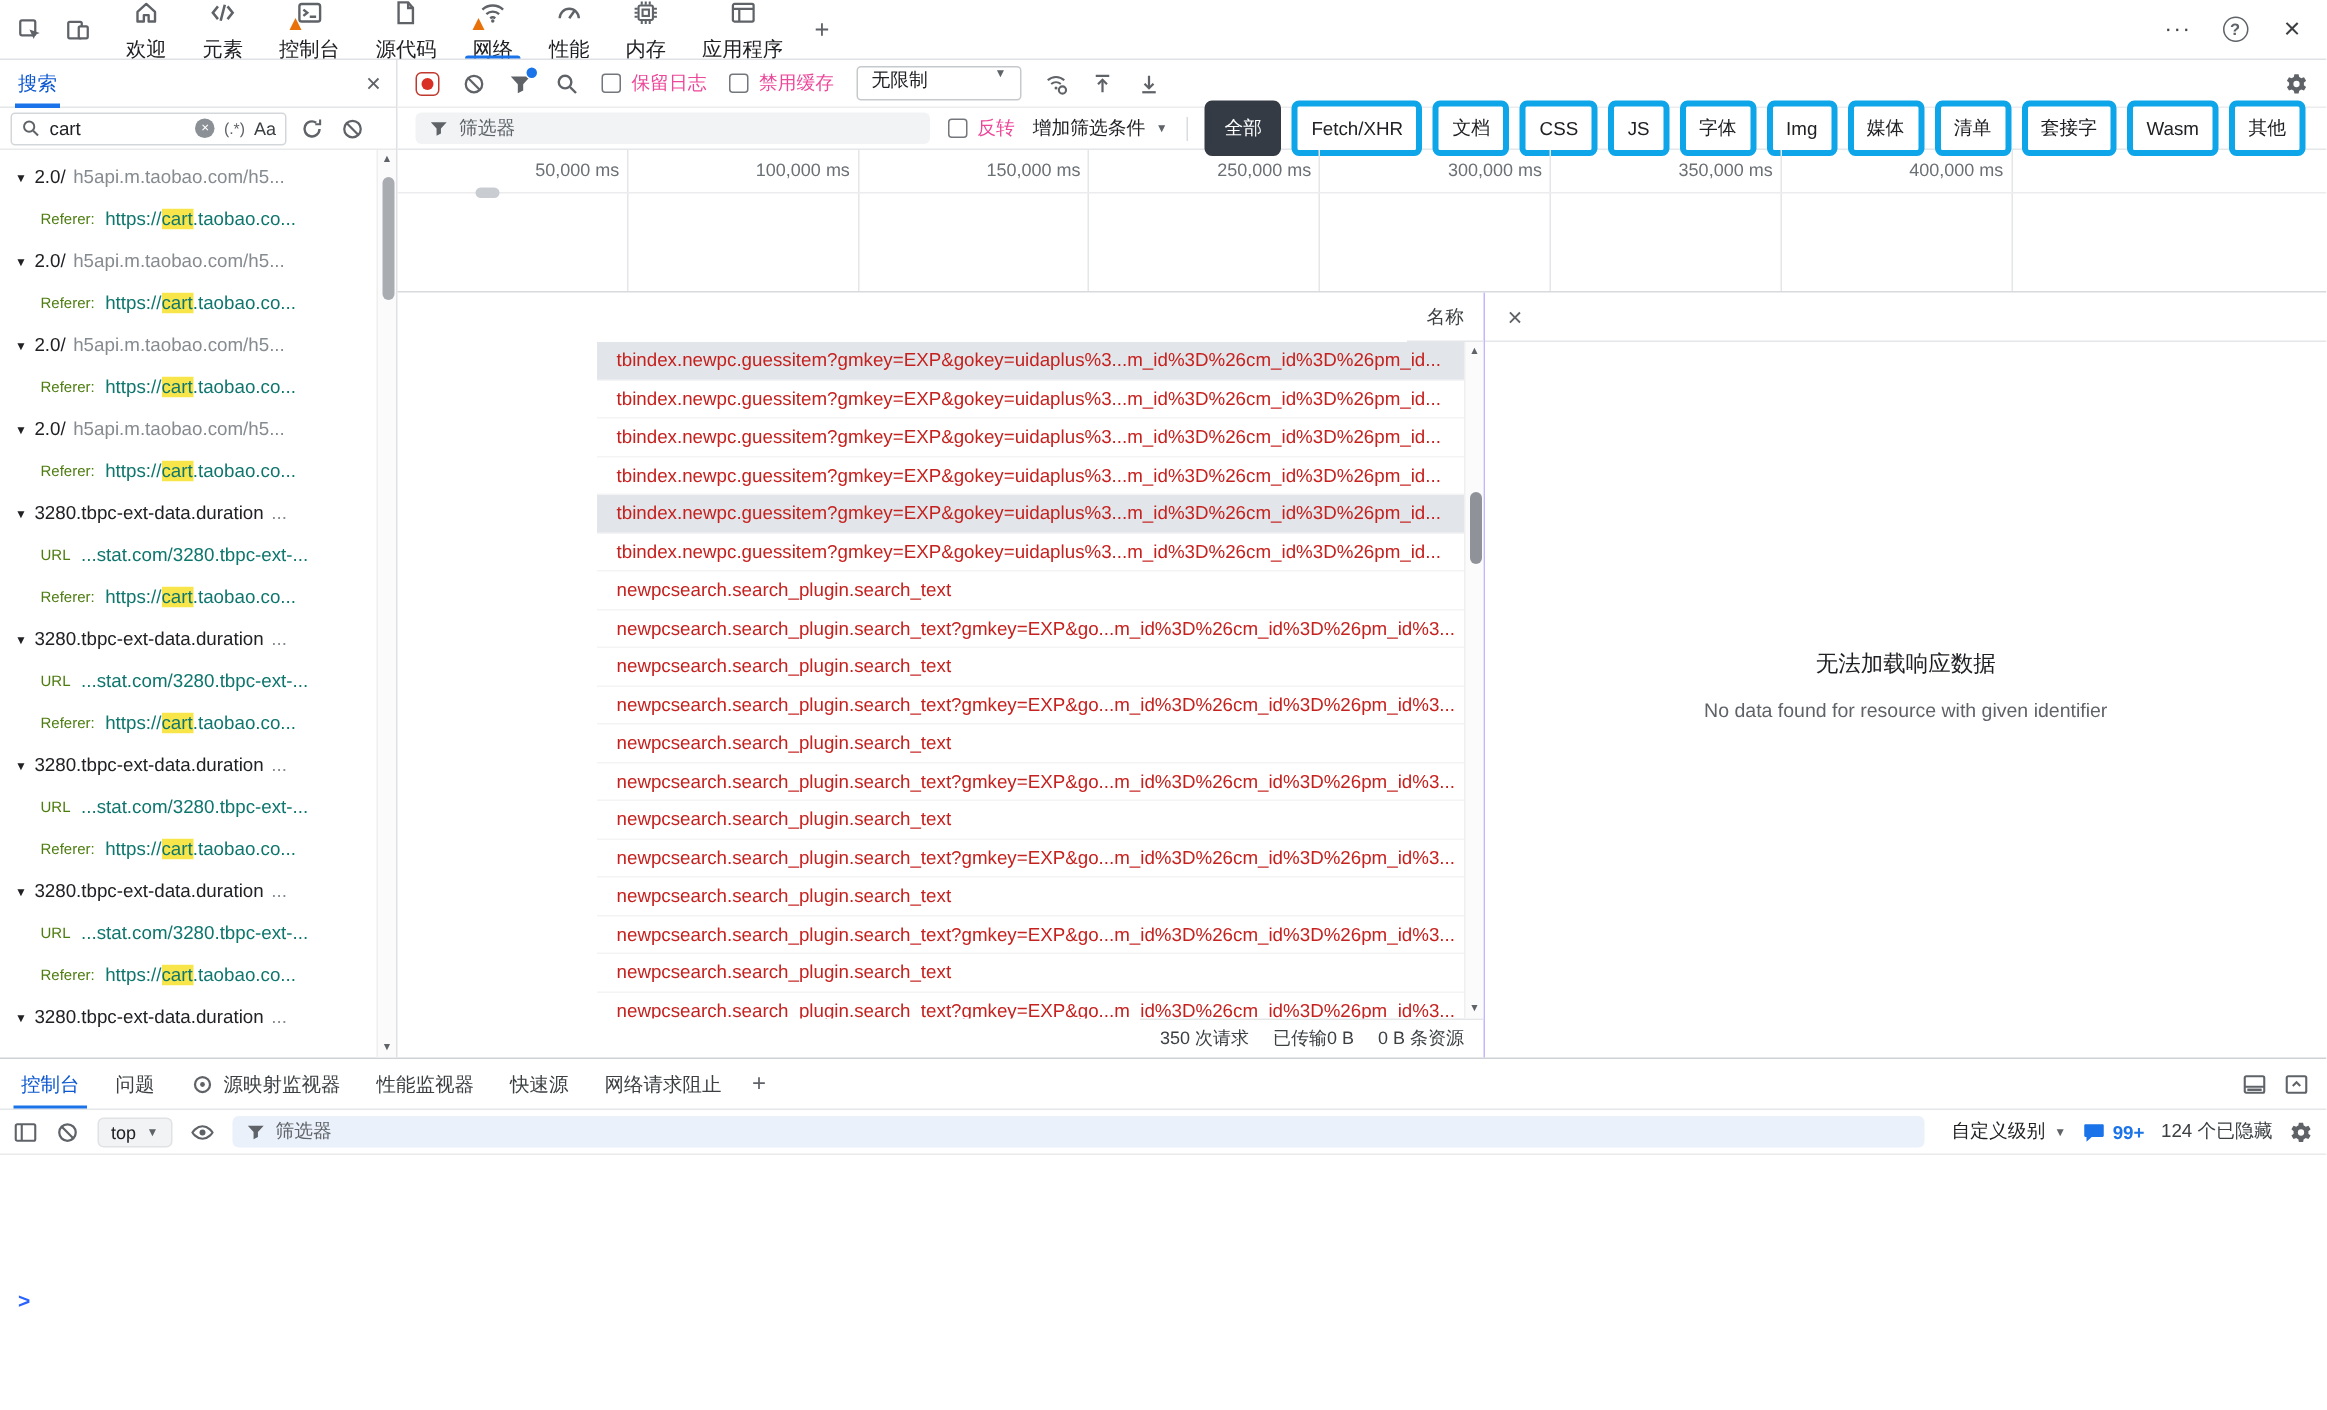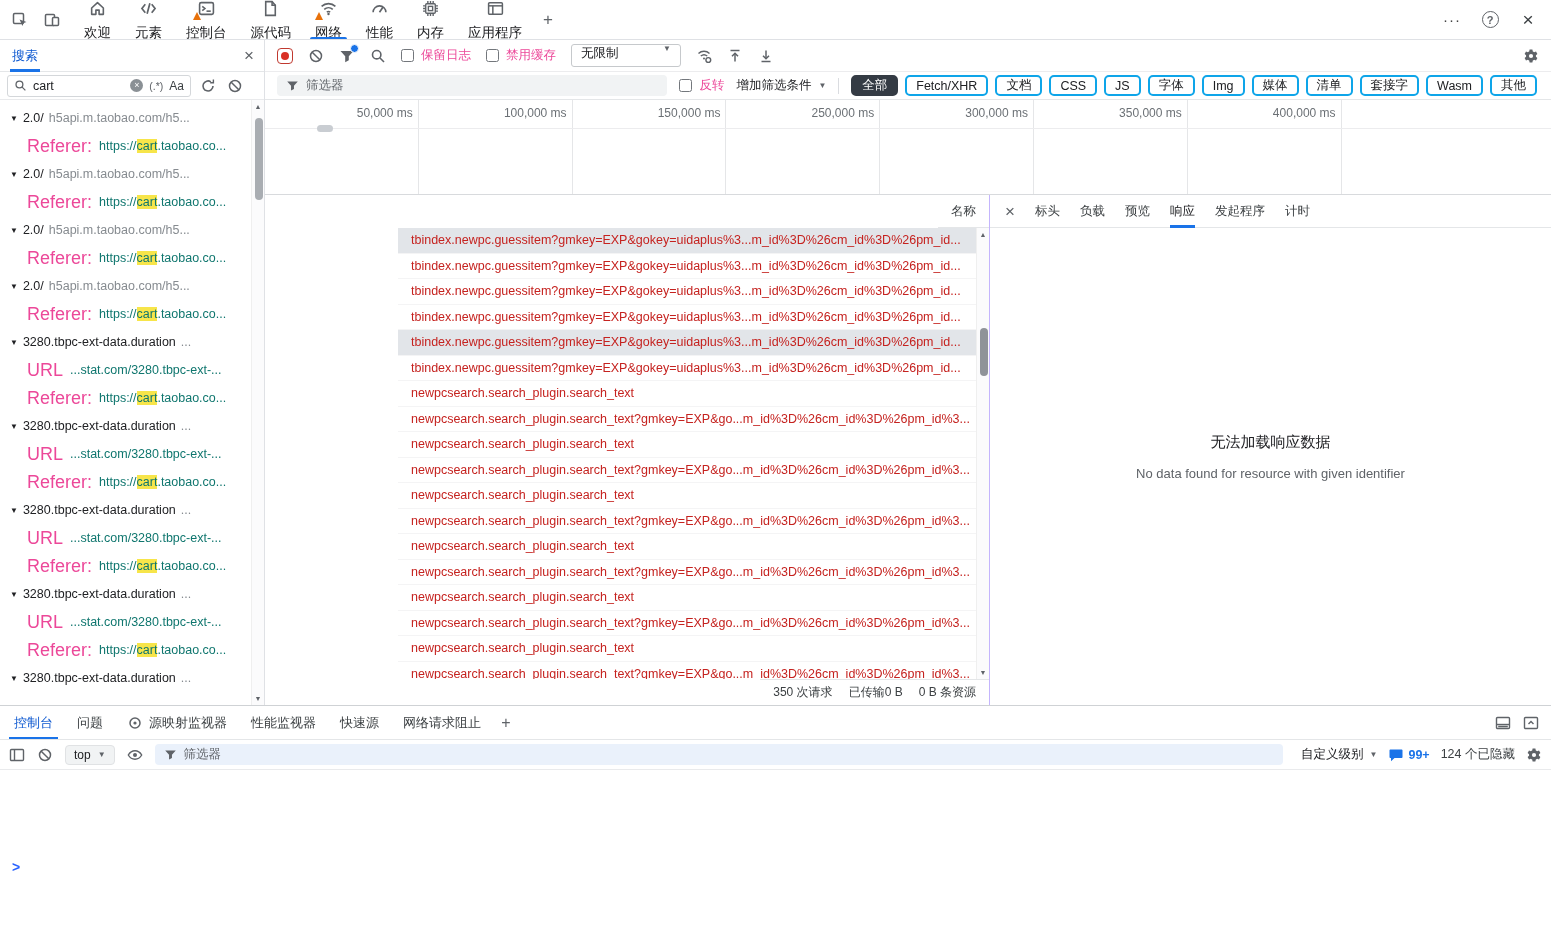--- a/index.html
+++ b/index.html
@@ -46,21 +46,21 @@
 .regex-btn{color:#5f6368;font-size:10.5px;}
 .case-btn{color:#3c4043;font-size:12px;}
 .sb-iconbtn{width:20px;height:20px;display:flex;align-items:center;justify-content:center;color:var(--icon);}
 .sb-results{flex:1;min-height:0;overflow:hidden;position:relative;padding:4px 0 0 0;}
 .sb-results-list{padding-right:13px;}
 .sr-file{height:28px;display:flex;align-items:center;gap:5px;padding:0 4px 0 10px;white-space:nowrap;overflow:hidden;}
 .sr-tri{font-size:8px;color:#202124;flex:none;}
 .sr-name{font-size:12.5px;color:#202124;flex:none;}
 .sr-path{font-size:12.5px;color:#868b90;overflow:hidden;text-overflow:ellipsis;min-width:0;}
 .sr-match{height:28px;display:flex;align-items:center;gap:7px;padding-left:27px;white-space:nowrap;overflow:hidden;}
-.sr-label{font-size:18px;color:#ec4899;flex:none;}
+.sr-label{font-size:10px;color:#4d7c0f;flex:none;}
 .sr-value{font-size:12.5px;color:#0f766e;overflow:hidden;min-width:0;}
 .hl{background:var(--highlight);}
 .vscrollbar{position:absolute;top:0;right:0;bottom:0;width:13px;background:#fbfbfc;border-left:1px solid #efefef;}
 .vs-arrow{position:absolute;left:0;right:0;text-align:center;font-size:7px;color:#5f6368;}
 .vs-arrow.up{top:3px;}
 .vs-arrow.down{bottom:3px;}
 .vthumb{position:absolute;left:2.5px;width:8px;border-radius:4px;background:#a9adb2;}
 .sb-status{height:24px;border-top:1px solid #e4e6e8;display:flex;align-items:center;gap:12px;padding:0 9px;font-size:12px;color:#202124;white-space:nowrap;overflow:hidden;}
 
 
@@ -74,21 +74,21 @@
 .cb{width:13px;height:13px;border:1.5px solid #73777c;border-radius:2.5px;background:#fff;flex:none;}
 .select{display:flex;justify-content:space-between;gap:10px;border:1px solid #c6c9cc;border-radius:3px;height:23px;padding:0 9px;font-size:12.5px;min-width:110px;background:#fff;font-family:Liberation Serif, serif;}
 .tb1-gear{margin-left:auto;}
 
 .net-tb2{height:28px;display:flex;align-items:center;gap:12px;padding:0 12px;border-bottom:1px solid #e4e6e8;}
 .filter-box{display:flex;align-items:center;gap:7px;height:21px;background:#f1f3f4;border-radius:4px;padding:0 9px;width:438px;color:#5f6368;font-size:12.5px;}
 .filter-box .svgicon{width:13px;height:13px;}
 .morefilters{display:flex;align-items:center;gap:7px;font-size:12.5px;white-space:nowrap;}
 .vdiv{width:1px;height:16px;background:#dadce0;}
 .chips{display:flex;align-items:center;gap:7px;margin-left:auto;padding-right:2px;}
-.chip{height:21px;padding:0 9px;border:2px solid #0ea5e9;border-radius:5px;display:flex;align-items:center;font-size:12.5px;background:#fff;white-space:nowrap;}
+.chip{height:37px;padding:0 9px;border:4px solid #0ea5e9;border-radius:5px;display:flex;align-items:center;font-size:12.5px;background:#fff;white-space:nowrap;}
 .chip.selected{background:var(--chip-dark);border-color:var(--chip-dark);color:#fff;}
 
 .net-timeline{height:95px;position:relative;border-bottom:1px solid #d8dadd;display:flex;overflow:hidden;}
 .tl-col{width:153.8px;flex:none;border-right:1px solid #e5e6e8;display:flex;justify-content:flex-end;align-items:flex-start;padding:6px 5px 0 0;}
 .tl-col.filler{border-right:none;flex:1;}
 .tl-label{font-size:12px;color:#6b7075;white-space:nowrap;}
 .tl-ruleline{position:absolute;left:0;right:0;top:28px;height:1px;background:#ececee;}
 .tl-handle{position:absolute;left:52px;top:25px;width:16px;height:7px;border-radius:4px;background:#c9cdd2;}
 
 .net-content{flex:1;display:flex;min-height:0;}
@@ -551,28 +551,20 @@
           <div class="req-status">
             <span>350 次请求</span>
             <span>已传输0 B</span>
             <span>0 B 条资源</span>
           </div>
         </div>
 
         <div class="detail-pane">
           <div class="detail-head">
             <span class="detail-close">×</span>
-            <div class="detail-head" style="padding:0;border:none;gap:20px;">
-                <span class="detail-tab">标头</span>
-                <span class="detail-tab">负载</span>
-                <span class="detail-tab">预览</span>
-                <span class="detail-tab active">响应</span>
-                <span class="detail-tab">发起程序</span>
-                <span class="detail-tab">计时</span>
-              </div>
           </div>
           <div class="detail-body">
             <div class="detail-empty">
               <div class="detail-empty-title">无法加载响应数据</div>
               <div class="detail-empty-sub">No data found for resource with given identifier</div>
             </div>
           </div>
         </div>
 
       </div>

